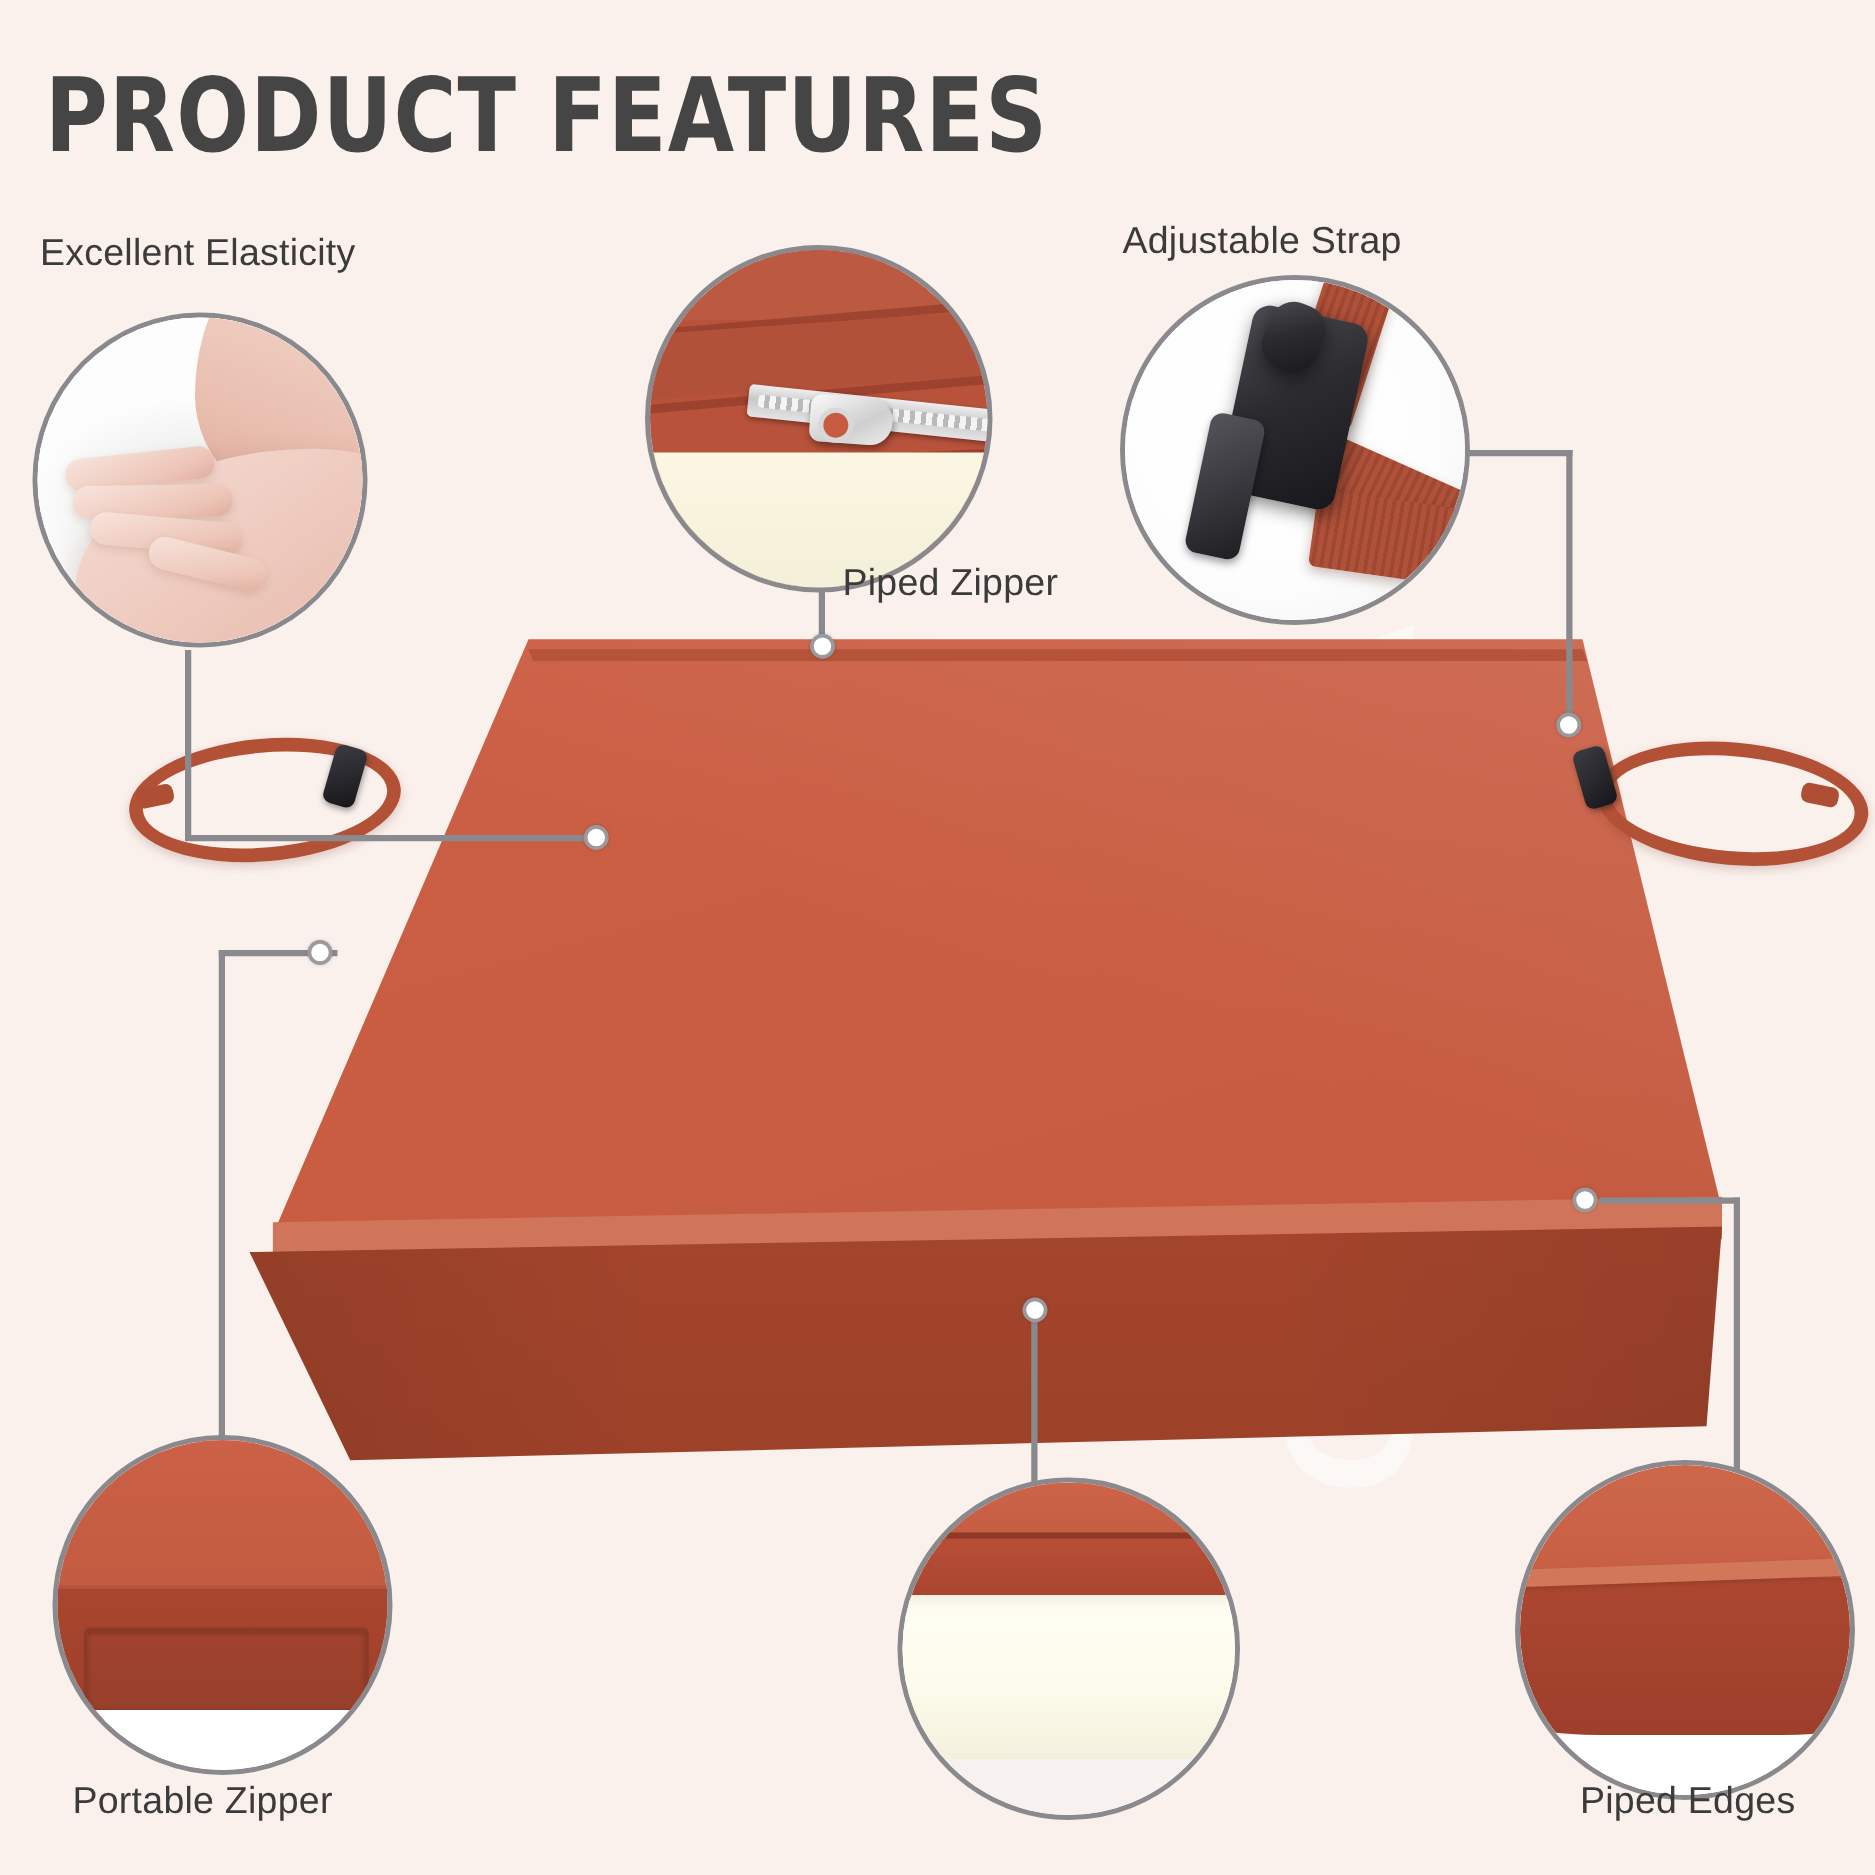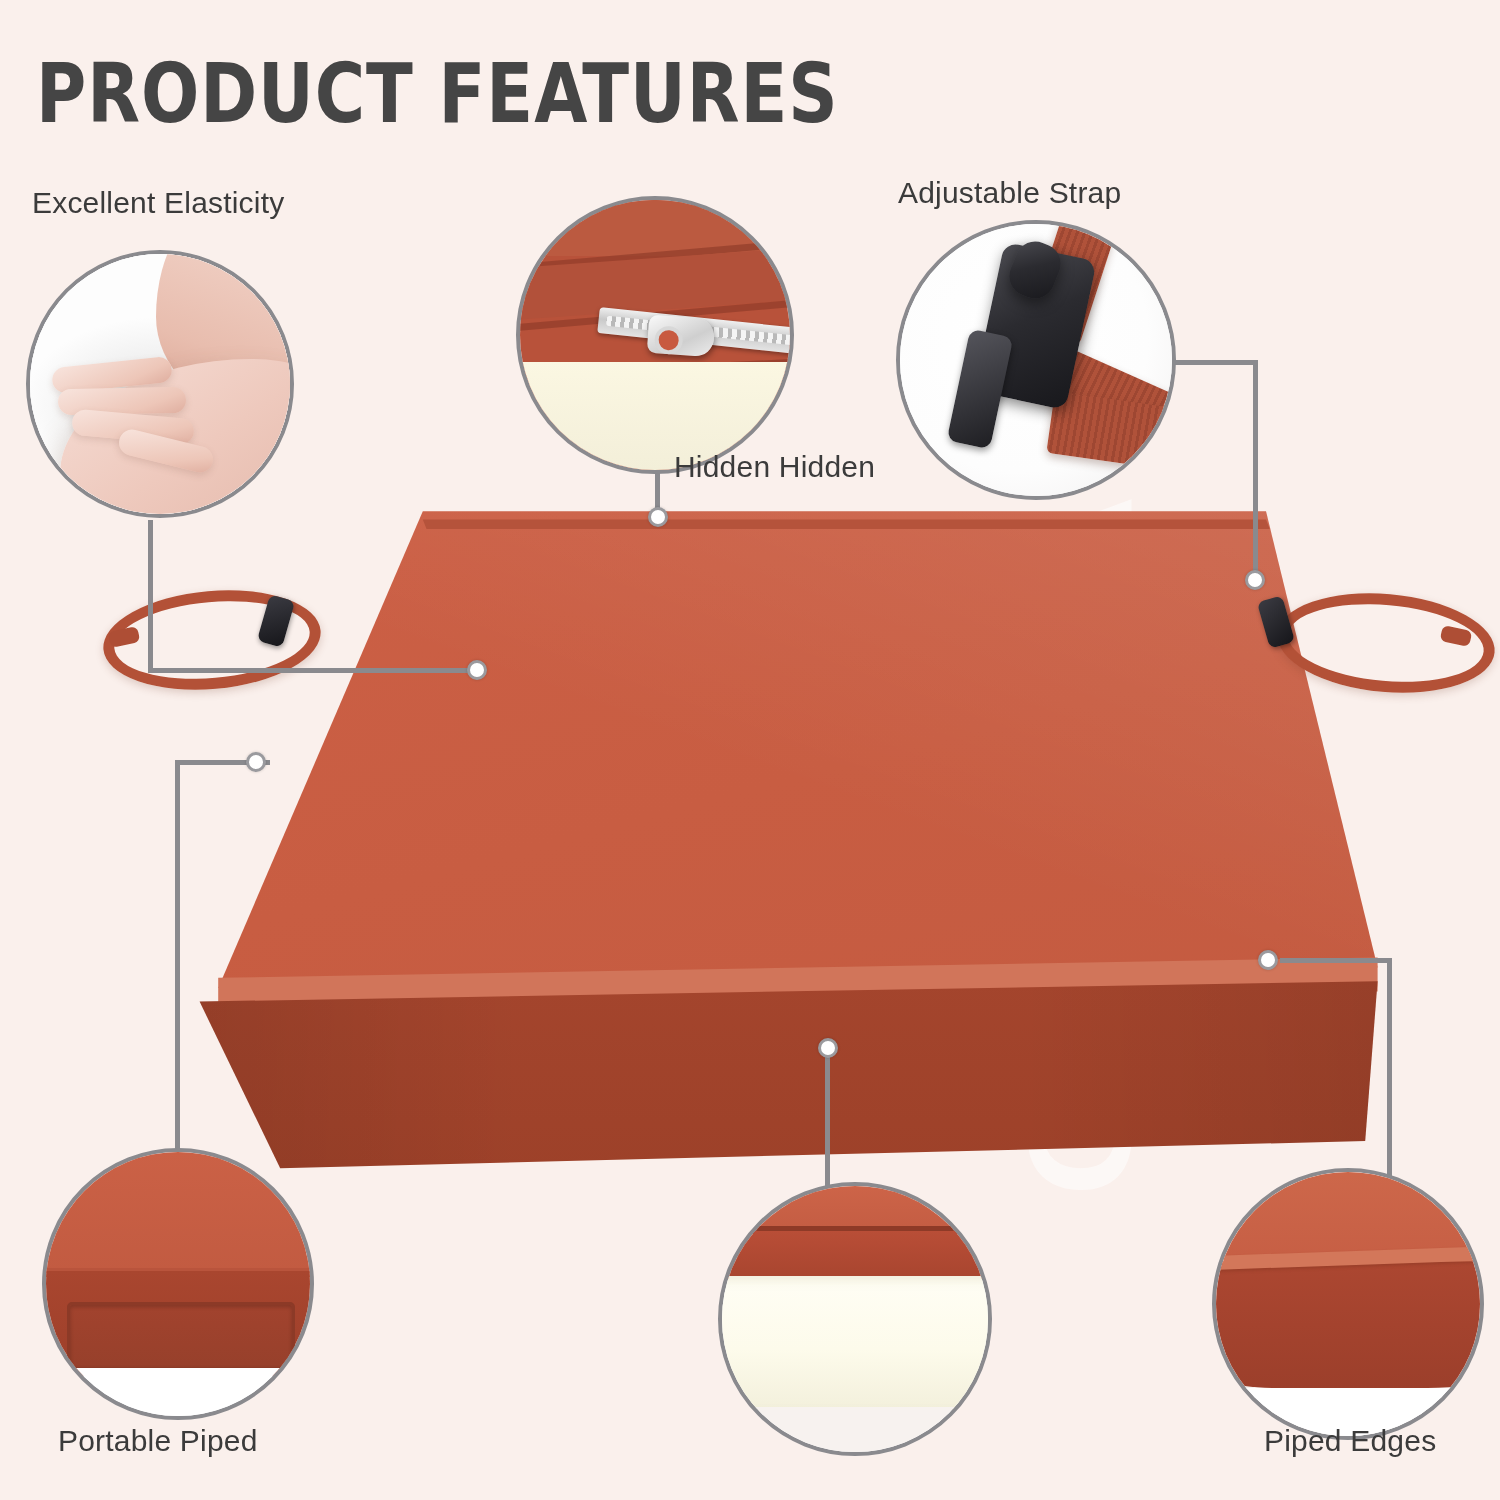--- a/index.html
+++ b/index.html
@@ -315,21 +315,21 @@
       <div class="zip-seam" style="top:52px;transform:rotate(-5deg);"></div>
       <div class="zip-band" style="top:58px;height:52px;background:#b2513a;transform:rotate(-4deg);"></div>
       <div class="zip-seam" style="top:112px;transform:rotate(-5deg);"></div>
       <div class="zip-track" style="left:78px;top:118px;width:210px;transform:rotate(6deg);"></div>
       <div class="zip-teeth" style="left:86px;top:126px;width:196px;transform:rotate(6deg);"></div>
       <div class="zip-pull" style="left:128px;top:117px;transform:rotate(4deg);"></div>
       <div class="zip-seam" style="top:166px;transform:rotate(-3deg);background:#8a3827;"></div>
       <div class="zip-foam" style="height:108px;"></div>
     </div>
   </div>
-  <div class="lbl" style="left:674px;top:450px;">Hidden Hidden</div>
+  <div class="lbl" style="left:674px;top:450px;">Piped Zipper</div>
 
   <div class="bubble" style="left:896px;top:220px;width:280px;height:280px;">
     <div class="inner">
       <div class="strap-bg"></div>
       <div class="webbing" style="left:142px;top:4px;width:56px;height:110px;transform:rotate(18deg);border-radius:5px;"></div>
       <div class="webbing" style="left:96px;top:134px;width:180px;height:58px;transform:rotate(24deg);border-radius:6px;"></div>
       <div class="webbing" style="left:150px;top:176px;width:130px;height:62px;transform:rotate(8deg);border-radius:6px;"></div>
       <div class="buckle" style="left:88px;top:26px;width:94px;height:152px;transform:rotate(12deg);"></div>
       <div class="buckle-prong" style="left:58px;top:108px;width:44px;height:114px;transform:rotate(12deg);"></div>
       <div class="buckle" style="left:112px;top:18px;width:46px;height:56px;transform:rotate(22deg);border-radius:20px;"></div>
@@ -339,21 +339,21 @@
 
   <div class="bubble" style="left:42px;top:1148px;width:272px;height:272px;">
     <div class="inner">
       <div class="hb-top"></div>
       <div class="hb-seam"></div>
       <div class="hb-side"></div>
       <div class="hb-strap"></div>
       <div class="hb-floor"></div>
     </div>
   </div>
-  <div class="lbl" style="left:58px;top:1424px;">Portable Piped</div>
+  <div class="lbl" style="left:58px;top:1424px;">Portable Zipper</div>
 
   <div class="bubble" style="left:718px;top:1182px;width:274px;height:274px;">
     <div class="inner">
       <div class="fb-top"></div>
       <div class="fb-seam"></div>
       <div class="fb-side"></div>
       <div class="fb-foam"></div>
       <div class="fb-floor"></div>
     </div>
   </div>

